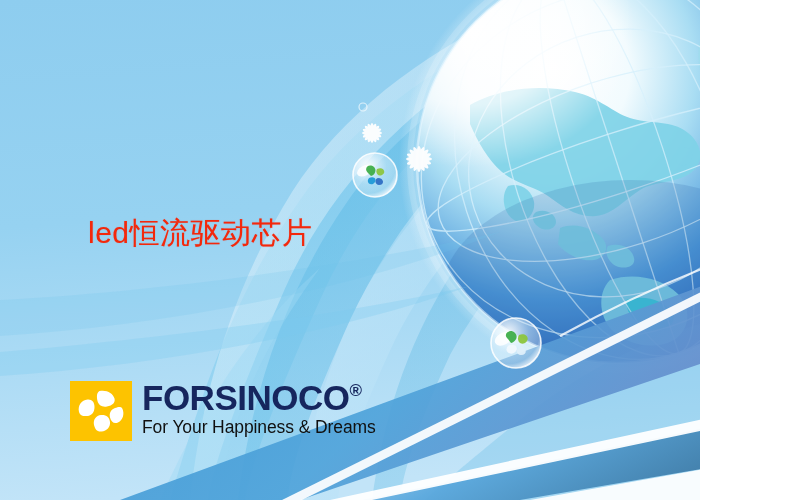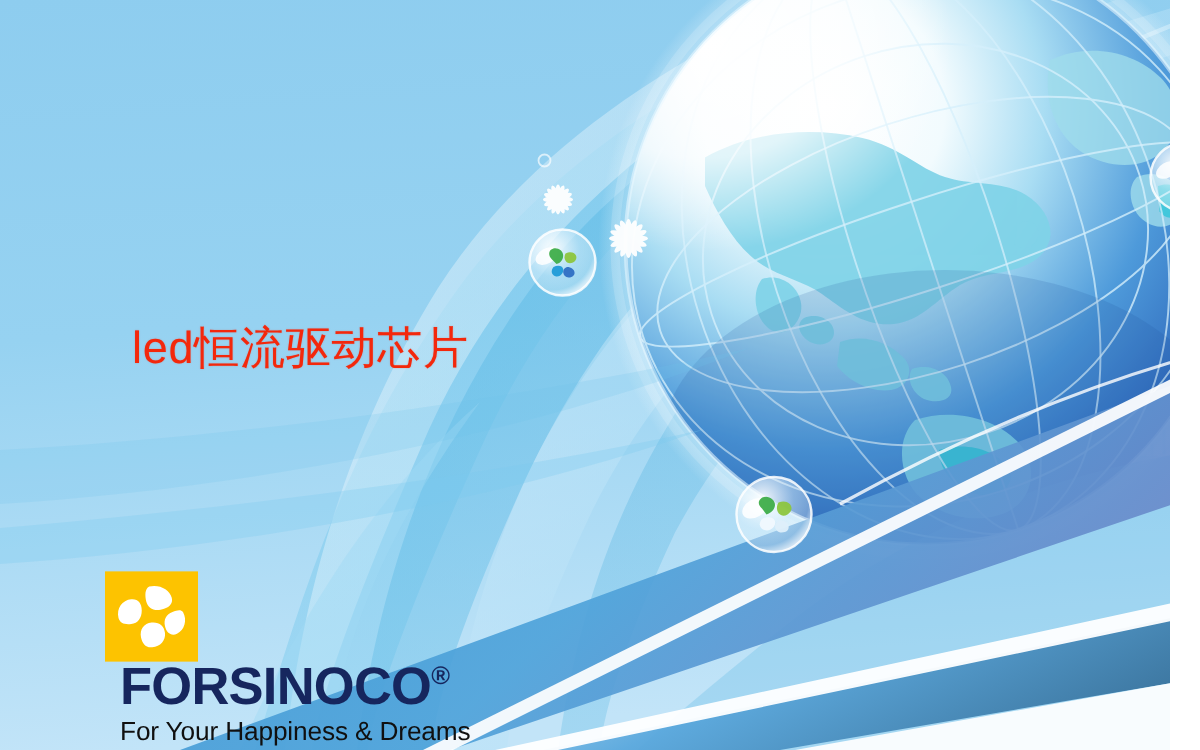--- a/index.html
+++ b/index.html
@@ -2,21 +2,21 @@
 <html><head>
 <meta charset="utf-8">
 <style>
   html, body {
     margin: 0;
     padding: 0;
     background: #ffffff;
   }
   #stage {
     position: relative;
-    width: 780px;
+    width: 700px;
     height: 500px;
     overflow: hidden;
     font-family: "Liberation Sans", sans-serif;
     background: linear-gradient(176deg, #8ecdef 0%, #93d0f0 35%, #a8d8f3 70%, #bfe2f7 100%);
   }
 
   
   .bg-svg {
     position: absolute;
     inset: 0;
@@ -44,21 +44,20 @@
     padding-left: 14px;
   }
 
   
   .logo {
     position: absolute;
     left: 70px;
     top: 381px;
     display: flex;
     align-items: flex-start;
-    flex-direction: column;
   }
   .logo-mark {
     width: 62px;
     height: 60px;
     background: #FDC300;
     flex: 0 0 auto;
   }
   .logo-mark svg { display: block; }
   .logo-text {
     margin-left: 10px;

